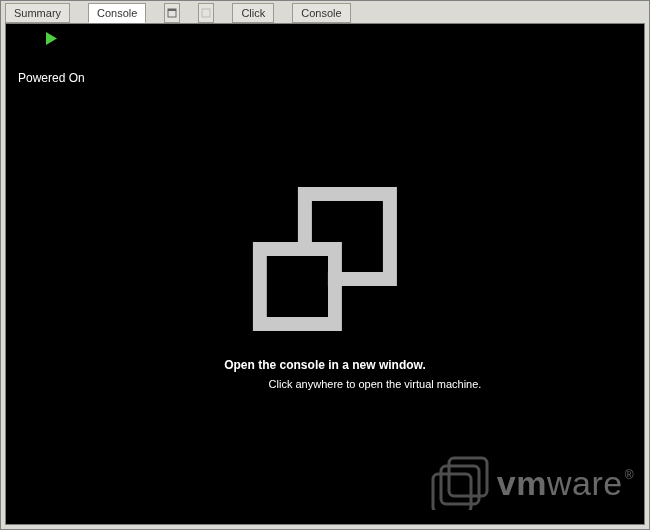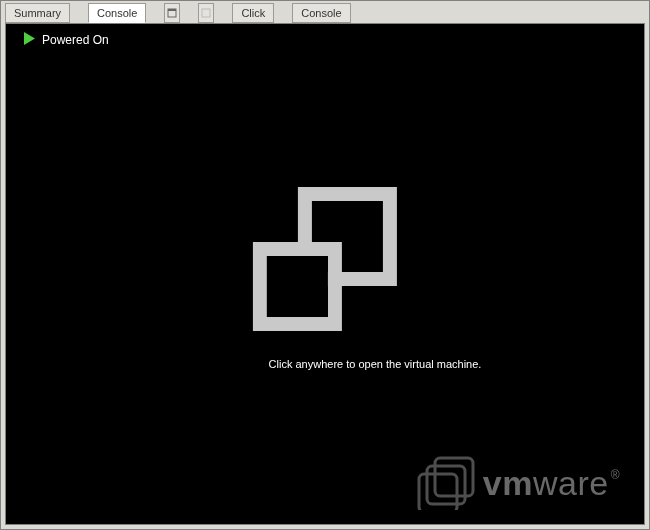--- a/index.html
+++ b/index.html
@@ -78,26 +78,27 @@
       margin: 0 4px 4px 4px;
       border: 1px solid #808080;
       background: #000;
       position: relative;
       overflow: hidden;
       cursor: pointer;
     }
     .status-row {
       position: absolute;
       top: 8px;
-      left: 18px;
-      display: flex;
-      align-items: center;
-      gap: 7px;
+      left: 12px;
+      display: flex;
+      align-items: center;
+      gap: 23px;
       color: #fff;
       font-size: 12px;
+      flex-direction: column;
     }
     .center-block {
       position: absolute;
       top: 32%;
       left: 50%;
       transform: translateX(-50%);
       display: flex;
       flex-direction: column;
       align-items: center;
       width: 90%;
@@ -111,21 +112,21 @@
       text-align: center;
     }
     .click-line {
       color: #fff;
       font-size: 11px;
       text-align: left;
       padding-left: 100px;
     }
     .watermark {
       position: absolute;
-      right: 24px;
+      right: 10px;
       bottom: 12px;
       display: flex;
       align-items: center;
       gap: 6px;
       opacity: 0.55;
     }
     .watermark-text {
       font-size: 34px;
       letter-spacing: 0.5px;
       color: #bfbfbf;
@@ -185,20 +186,21 @@
     </div>
 
     <div class="center-block">
       <span class="big-icon">
         <svg width="150" height="150" viewBox="0 0 150 150">
           <rect x="55" y="10" width="85" height="85" fill="none" stroke="#c9c9c9" stroke-width="14"></rect>
           <rect x="10" y="65" width="75" height="75" fill="none" stroke="#c9c9c9" stroke-width="14"></rect>
           <rect x="17" y="72" width="61" height="61" fill="#000"></rect>
         </svg>
       </span>
+      <div class="open-line">Open the console in a new window.</div>
       <div class="click-line">Click anywhere to open the virtual machine.</div>
     </div>
 
     <div class="watermark">
       <span>
         <svg width="60" height="56" viewBox="0 0 60 56">
           <rect x="18" y="4" width="38" height="38" rx="5" fill="none" stroke="#8f8f8f" stroke-width="3"></rect>
           <rect x="10" y="12" width="38" height="38" rx="5" fill="none" stroke="#8f8f8f" stroke-width="3"></rect>
           <rect x="2" y="20" width="38" height="38" rx="5" fill="none" stroke="#8f8f8f" stroke-width="3"></rect>
         </svg>

